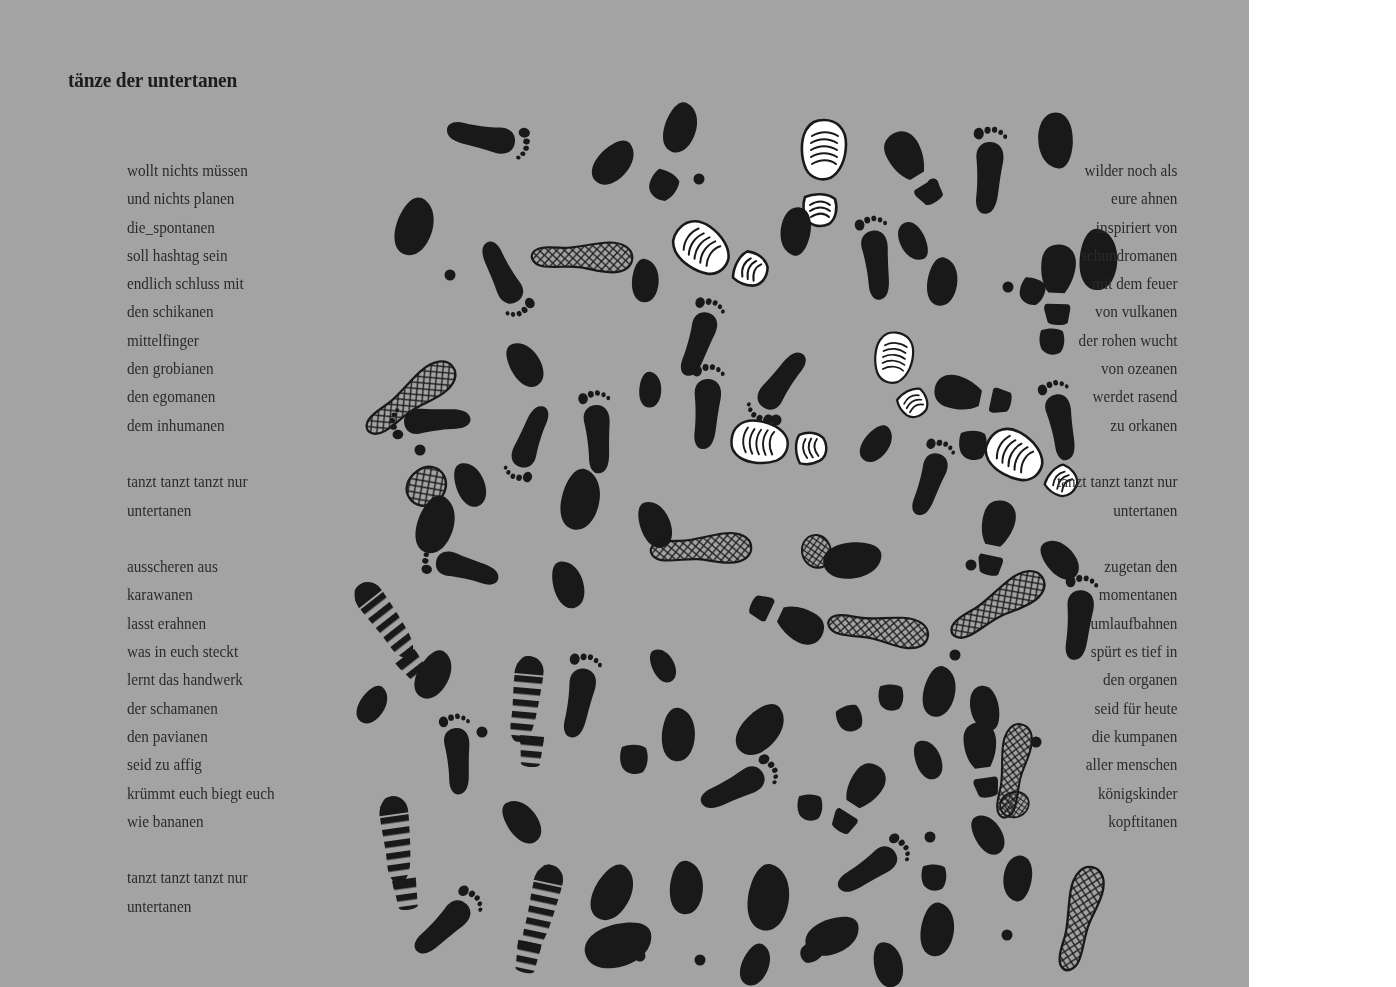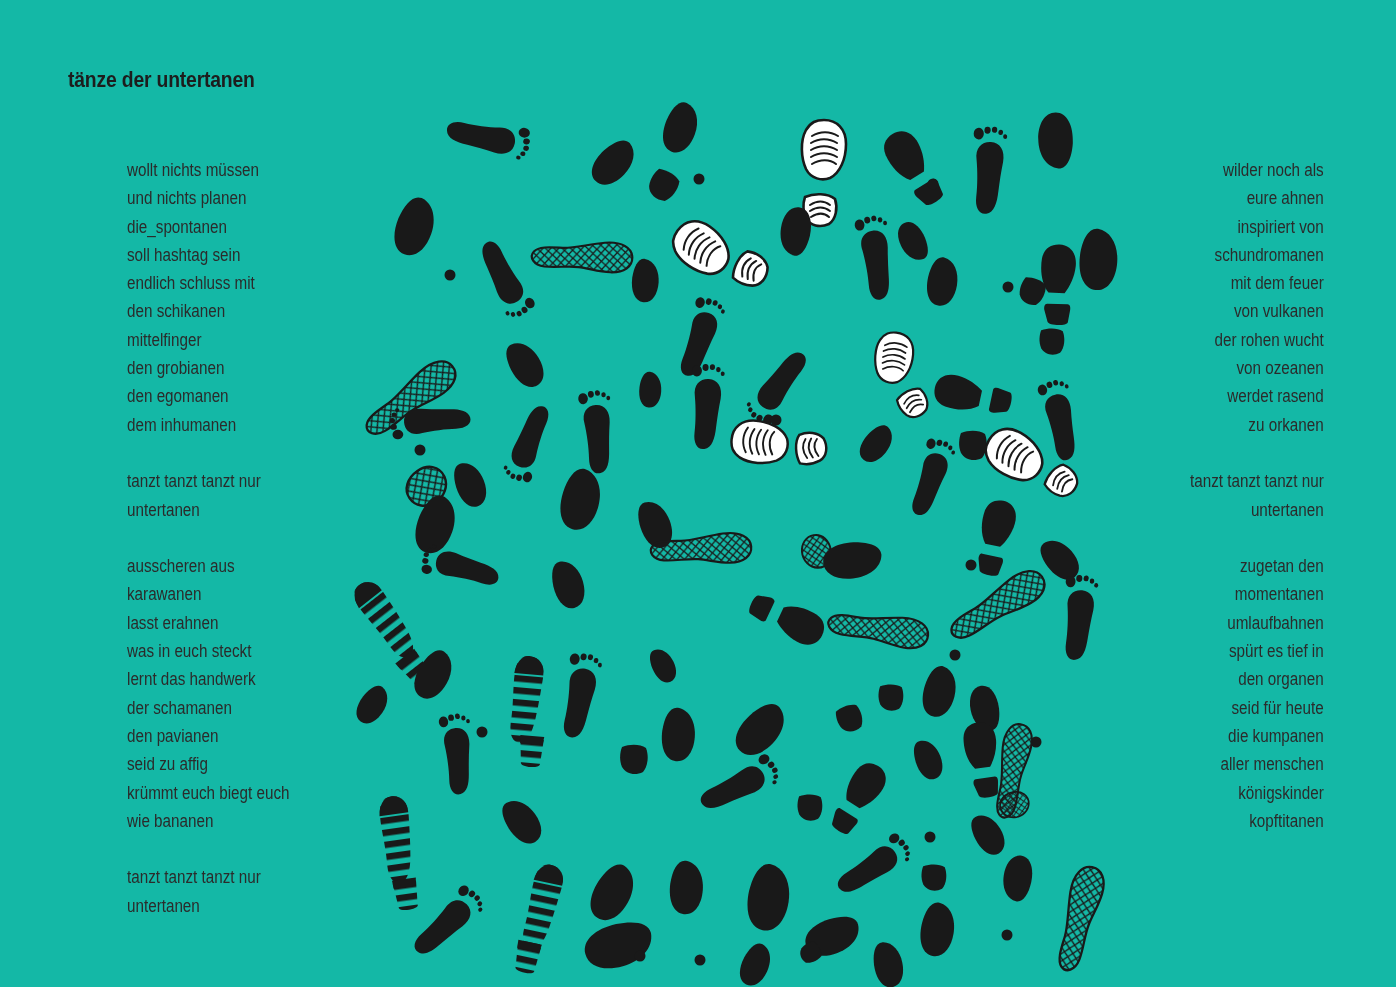--- a/index.html
+++ b/index.html
@@ -1,17 +1,17 @@
 <!DOCTYPE html>
 <html><head>
 <meta charset="utf-8">
 <style>
   html,body{margin:0;padding:0;background:#ffffff;}
-  #page{position:relative;width:1396px;height:987px;background:#14b8a6;overflow:hidden;
-        font-family:Liberation Sans, sans-serif;}
+  #page{position:relative;width:1249px;height:987px;background:#a3a3a3;overflow:hidden;
+        font-family:Liberation Serif, serif;}
   #title{position:absolute;left:68px;top:68px;font-size:21.5px;font-weight:bold;
          color:#1d1d1d;letter-spacing:-0.2px;transform:scaleX(0.9);transform-origin:left top;
          white-space:nowrap;}
   .col{position:absolute;top:156px;color:#2b2b2b;font-size:17.5px;}
   #left-col{left:127px;transform:scaleX(0.87);transform-origin:left top;text-align:left;}
   #right-col{right:72px;transform:scaleX(0.87);transform-origin:right top;text-align:right;}
   .pline{height:28.3px;line-height:28.3px;white-space:nowrap;}
   .pgap{height:28.3px;}
   #field{position:absolute;left:0;top:0;width:1396px;height:987px;}
 </style>

